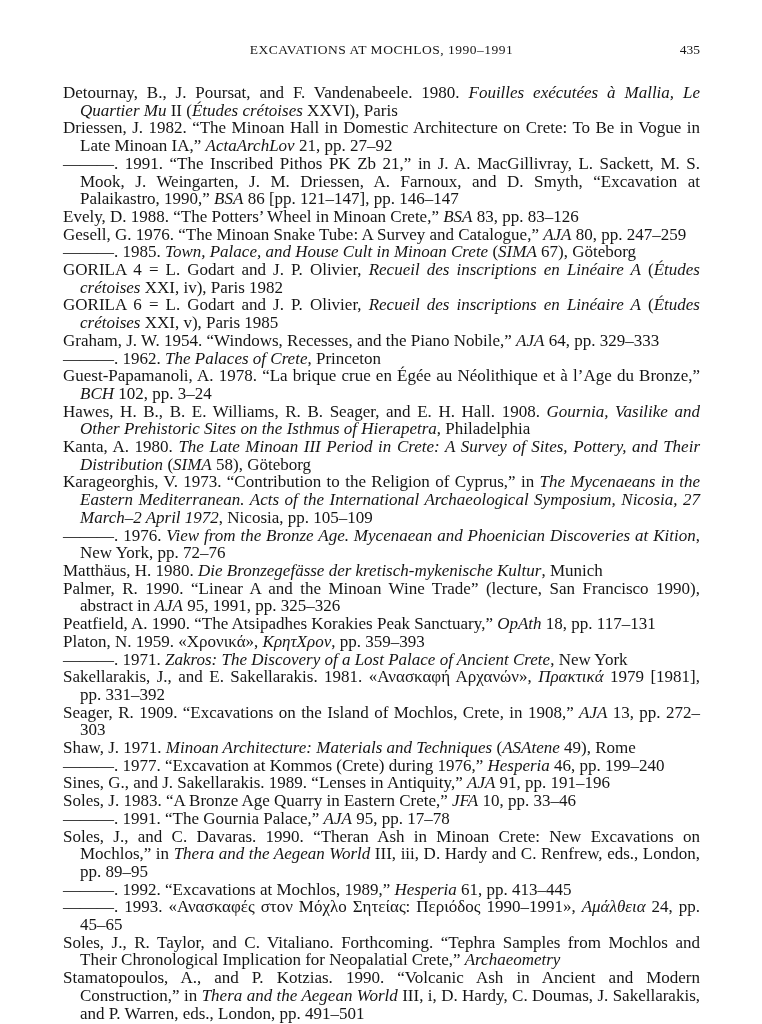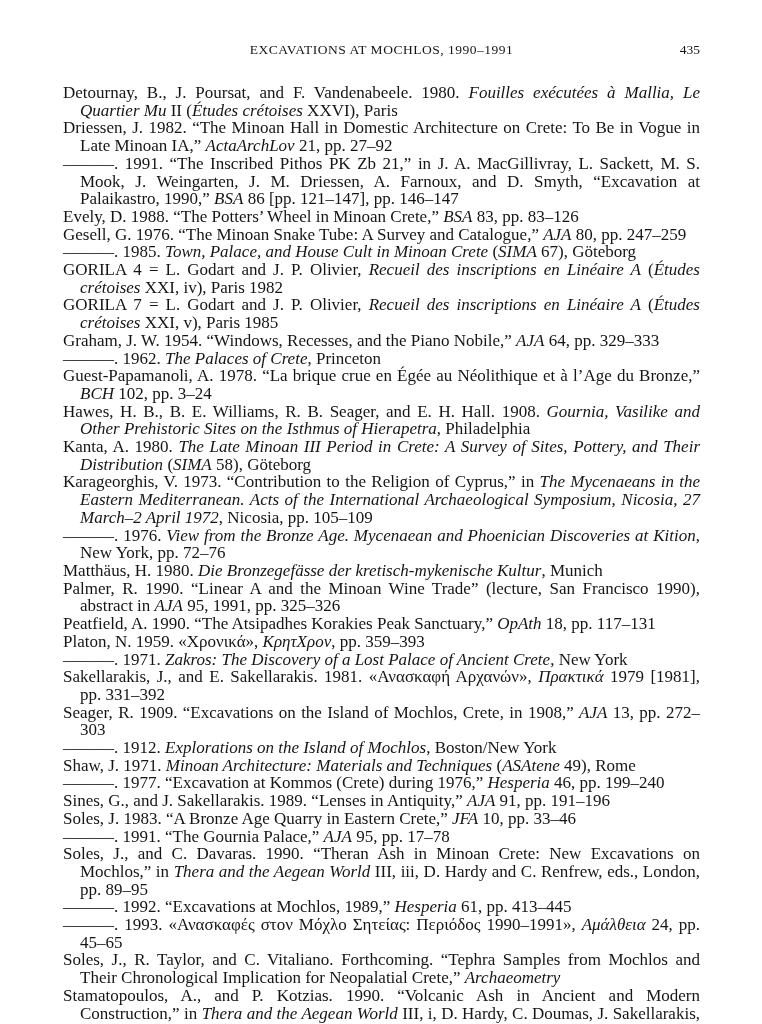--- a/index.html
+++ b/index.html
@@ -55,36 +55,35 @@
   </div>
 
   <div class="bib">
       <p class="entry"><span class="roman">Detournay, B., J. Poursat, and F. Vandenabeele. 1980. </span><span class="italic">Fouilles exécutées à Mallia, Le Quartier Mu</span><span class="roman"> II (</span><span class="italic">Études crétoises</span><span class="roman"> XXVI), Paris</span></p>
       <p class="entry"><span class="roman">Driessen, J. 1982. “The Minoan Hall in Domestic Architecture on Crete: To Be in Vogue in Late Minoan IA,” </span><span class="italic">ActaArchLov</span><span class="roman"> 21, pp. 27–92</span></p>
       <p class="entry"><span class="roman">———. 1991. “The Inscribed Pithos PK Zb 21,” in J. A. MacGillivray, L. Sackett, M. S. Mook, J. Weingarten, J. M. Driessen, A. Farnoux, and D. Smyth, “Excavation at Palaikastro, 1990,” </span><span class="italic">BSA</span><span class="roman"> 86 [pp. 121–147], pp. 146–147</span></p>
       <p class="entry"><span class="roman">Evely, D. 1988. “The Potters’ Wheel in Minoan Crete,” </span><span class="italic">BSA</span><span class="roman"> 83, pp. 83–126</span></p>
       <p class="entry"><span class="roman">Gesell, G. 1976. “The Minoan Snake Tube: A Survey and Catalogue,” </span><span class="italic">AJA</span><span class="roman"> 80, pp. 247–259</span></p>
       <p class="entry"><span class="roman">———. 1985. </span><span class="italic">Town, Palace, and House Cult in Minoan Crete</span><span class="roman"> (</span><span class="italic">SIMA</span><span class="roman"> 67), Göteborg</span></p>
       <p class="entry"><span class="roman">GORILA 4 = L. Godart and J. P. Olivier, </span><span class="italic">Recueil des inscriptions en Linéaire A</span><span class="roman"> (</span><span class="italic">Études crétoises</span><span class="roman"> XXI, iv), Paris 1982</span></p>
-      <p class="entry"><span class="roman">GORILA 7 = L. Godart and J. P. Olivier, </span><span class="italic">Recueil des inscriptions en Linéaire A</span><span class="roman"> (</span><span class="italic">Études crétoises</span><span class="roman"> XXI, v), Paris 1985</span></p>
+      <p class="entry"><span class="roman">GORILA 6 = L. Godart and J. P. Olivier, </span><span class="italic">Recueil des inscriptions en Linéaire A</span><span class="roman"> (</span><span class="italic">Études crétoises</span><span class="roman"> XXI, v), Paris 1985</span></p>
       <p class="entry"><span class="roman">Graham, J. W. 1954. “Windows, Recesses, and the Piano Nobile,” </span><span class="italic">AJA</span><span class="roman"> 64, pp. 329–333</span></p>
       <p class="entry"><span class="roman">———. 1962. </span><span class="italic">The Palaces of Crete</span><span class="roman">, Princeton</span></p>
       <p class="entry"><span class="roman">Guest-Papamanoli, A. 1978. “La brique crue en Égée au Néolithique et à l’Age du Bronze,” </span><span class="italic">BCH</span><span class="roman"> 102, pp. 3–24</span></p>
       <p class="entry"><span class="roman">Hawes, H. B., B. E. Williams, R. B. Seager, and E. H. Hall. 1908. </span><span class="italic">Gournia, Vasilike and Other Prehistoric Sites on the Isthmus of Hierapetra</span><span class="roman">, Philadelphia</span></p>
       <p class="entry"><span class="roman">Kanta, A. 1980. </span><span class="italic">The Late Minoan III Period in Crete: A Survey of Sites, Pottery, and Their Distribution</span><span class="roman"> (</span><span class="italic">SIMA</span><span class="roman"> 58), Göteborg</span></p>
       <p class="entry"><span class="roman">Karageorghis, V. 1973. “Contribution to the Religion of Cyprus,” in </span><span class="italic">The Mycenaeans in the Eastern Mediterranean. Acts of the International Archaeological Symposium, Nicosia, 27 March–2 April 1972</span><span class="roman">, Nicosia, pp. 105–109</span></p>
       <p class="entry"><span class="roman">———. 1976. </span><span class="italic">View from the Bronze Age. Mycenaean and Phoenician Discoveries at Kition</span><span class="roman">, New York, pp. 72–76</span></p>
       <p class="entry"><span class="roman">Matthäus, H. 1980. </span><span class="italic">Die Bronzegefässe der kretisch-mykenische Kultur</span><span class="roman">, Munich</span></p>
       <p class="entry"><span class="roman">Palmer, R. 1990. “Linear A and the Minoan Wine Trade” (lecture, San Francisco 1990), abstract in </span><span class="italic">AJA</span><span class="roman"> 95, 1991, pp. 325–326</span></p>
       <p class="entry"><span class="roman">Peatfield, A. 1990. “The Atsipadhes Korakies Peak Sanctuary,” </span><span class="italic">OpAth</span><span class="roman"> 18, pp. 117–131</span></p>
       <p class="entry"><span class="roman">Platon, N. 1959. «Χρονικά», </span><span class="italic">ΚρητΧρον</span><span class="roman">, pp. 359–393</span></p>
       <p class="entry"><span class="roman">———. 1971. </span><span class="italic">Zakros: The Discovery of a Lost Palace of Ancient Crete</span><span class="roman">, New York</span></p>
       <p class="entry"><span class="roman">Sakellarakis, J., and E. Sakellarakis. 1981. «Ανασκαφή Αρχανών», </span><span class="italic">Πρακτικά</span><span class="roman"> 1979 [1981], pp. 331–392</span></p>
       <p class="entry"><span class="roman">Seager, R. 1909. “Excavations on the Island of Mochlos, Crete, in 1908,” </span><span class="italic">AJA</span><span class="roman"> 13, pp. 272–303</span></p>
-      <p class="entry"><span class="roman">———. 1912. </span><span class="italic">Explorations on the Island of Mochlos</span><span class="roman">, Boston/New York</span></p>
       <p class="entry"><span class="roman">Shaw, J. 1971. </span><span class="italic">Minoan Architecture: Materials and Techniques</span><span class="roman"> (</span><span class="italic">ASAtene</span><span class="roman"> 49), Rome</span></p>
       <p class="entry"><span class="roman">———. 1977. “Excavation at Kommos (Crete) during 1976,” </span><span class="italic">Hesperia</span><span class="roman"> 46, pp. 199–240</span></p>
       <p class="entry"><span class="roman">Sines, G., and J. Sakellarakis. 1989. “Lenses in Antiquity,” </span><span class="italic">AJA</span><span class="roman"> 91, pp. 191–196</span></p>
       <p class="entry"><span class="roman">Soles, J. 1983. “A Bronze Age Quarry in Eastern Crete,” </span><span class="italic">JFA</span><span class="roman"> 10, pp. 33–46</span></p>
       <p class="entry"><span class="roman">———. 1991. “The Gournia Palace,” </span><span class="italic">AJA</span><span class="roman"> 95, pp. 17–78</span></p>
       <p class="entry"><span class="roman">Soles, J., and C. Davaras. 1990. “Theran Ash in Minoan Crete: New Excavations on Mochlos,” in </span><span class="italic">Thera and the Aegean World</span><span class="roman"> III, iii, D. Hardy and C. Renfrew, eds., London, pp. 89–95</span></p>
       <p class="entry"><span class="roman">———. 1992. “Excavations at Mochlos, 1989,” </span><span class="italic">Hesperia</span><span class="roman"> 61, pp. 413–445</span></p>
       <p class="entry"><span class="roman">———. 1993. «Ανασκαφές στον Μόχλο Σητείας: Περιόδος 1990–1991», </span><span class="italic">Αμάλθεια</span><span class="roman"> 24, pp. 45–65</span></p>
       <p class="entry"><span class="roman">Soles, J., R. Taylor, and C. Vitaliano. Forthcoming. “Tephra Samples from Mochlos and Their Chronological Implication for Neopalatial Crete,” </span><span class="italic">Archaeometry</span></p>
       <p class="entry"><span class="roman">Stamatopoulos, A., and P. Kotzias. 1990. “Volcanic Ash in Ancient and Modern Construction,” in </span><span class="italic">Thera and the Aegean World</span><span class="roman"> III, i, D. Hardy, C. Doumas, J. Sakellarakis, and P. Warren, eds., London, pp. 491–501</span></p>

